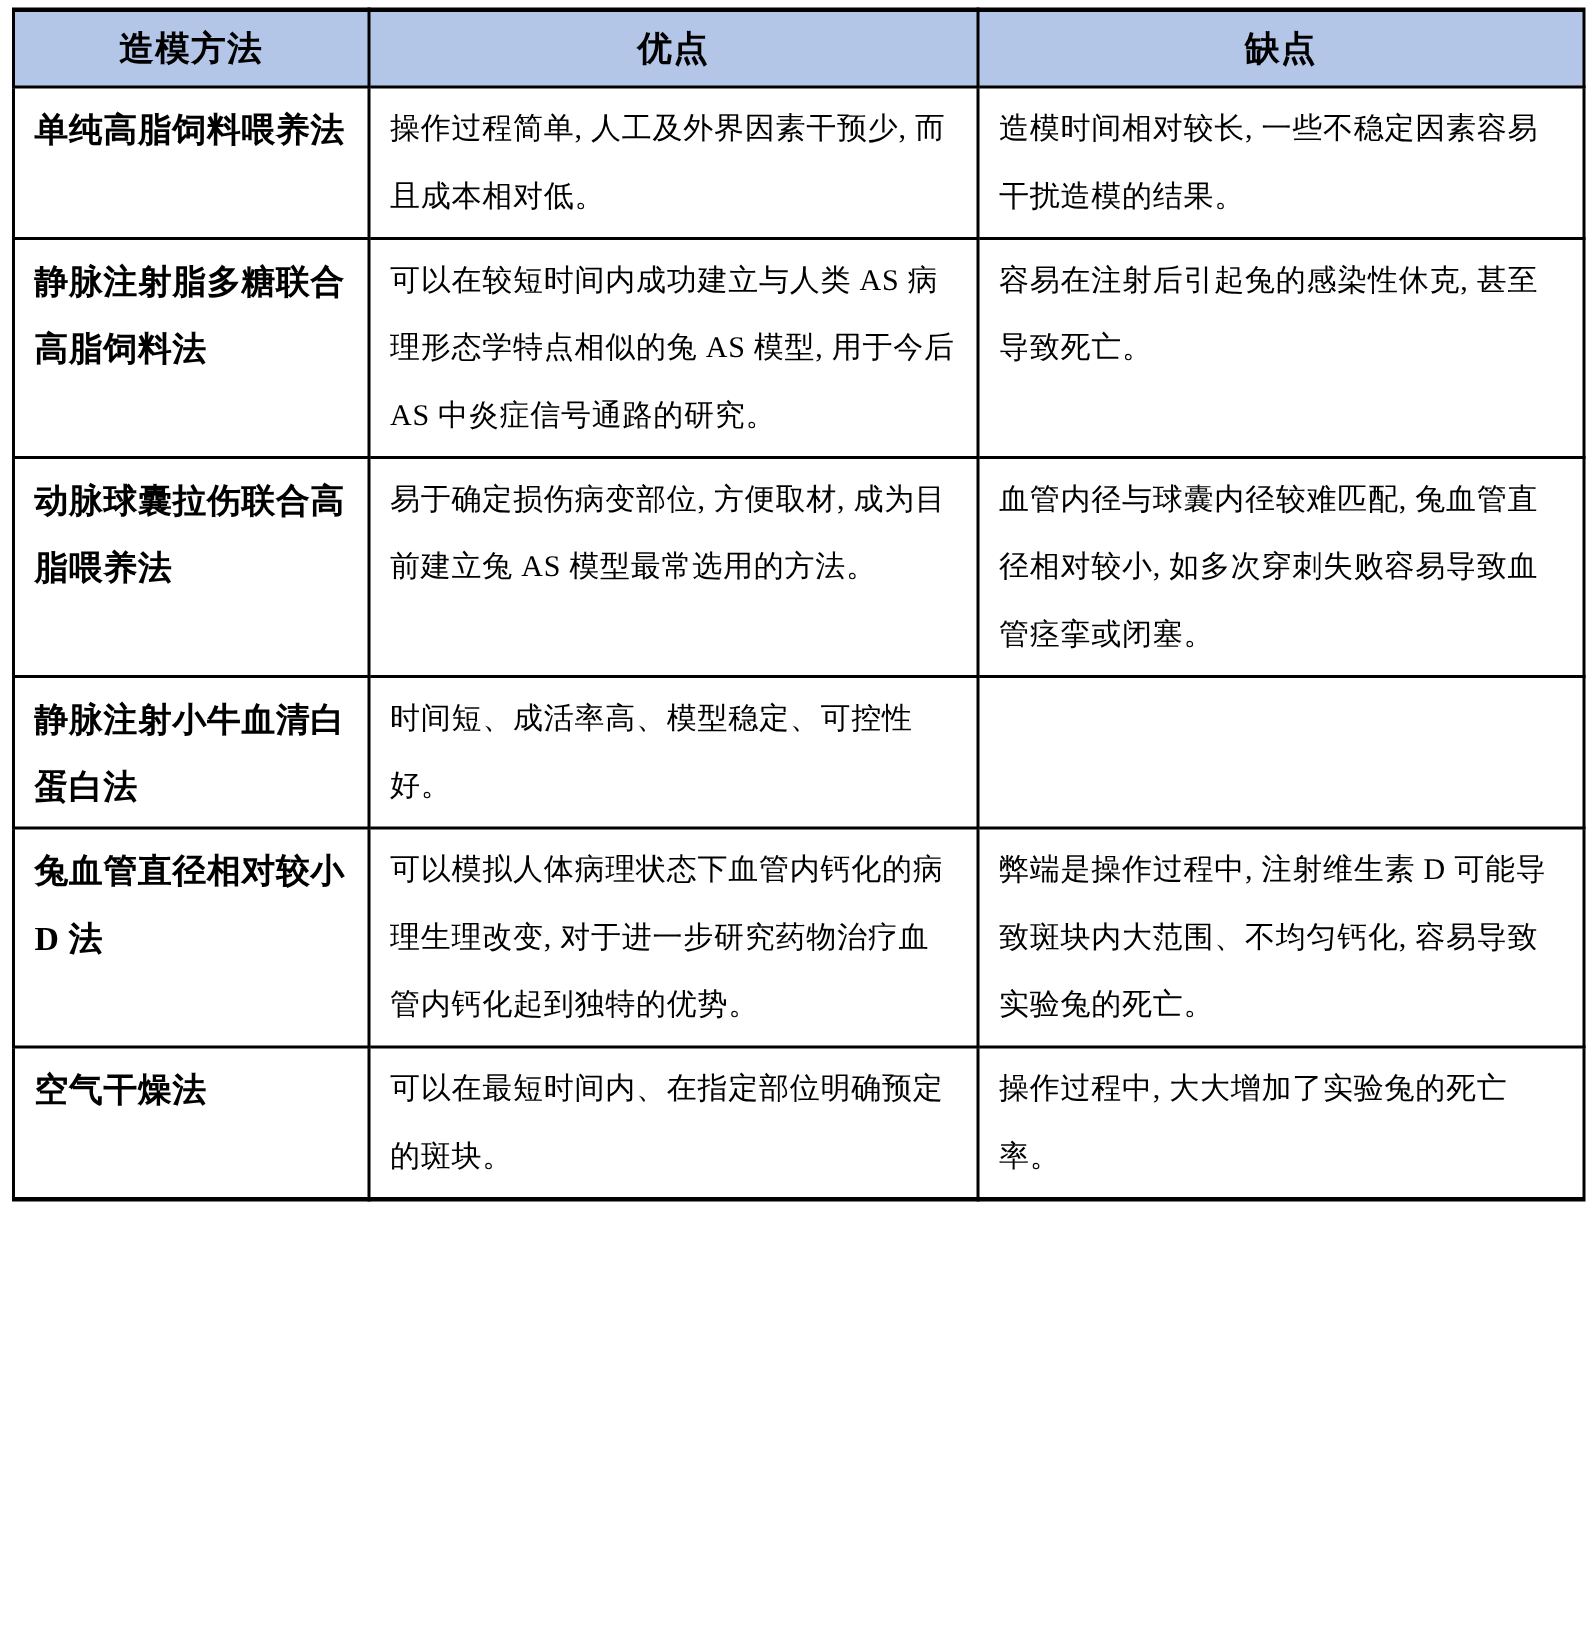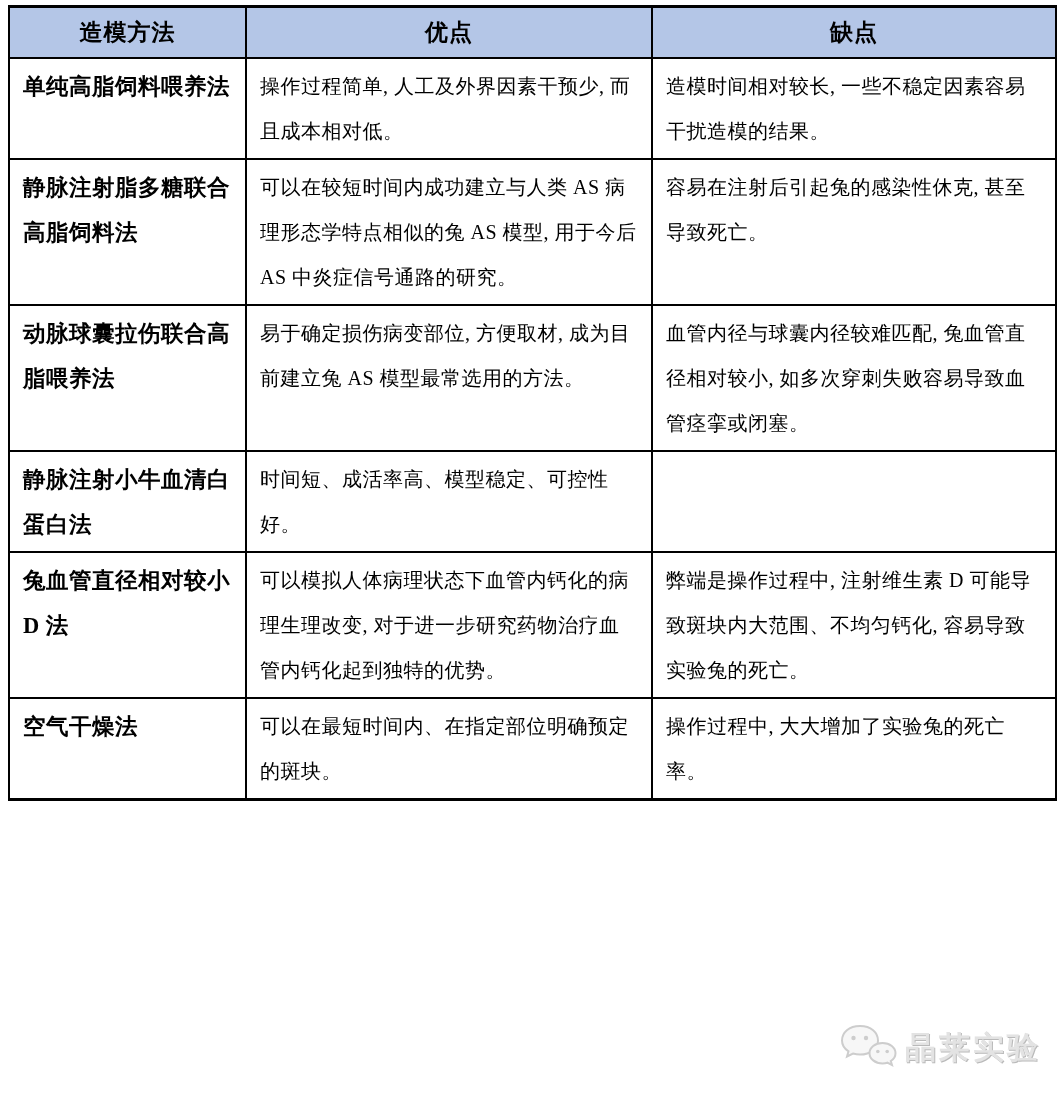--- a/index.html
+++ b/index.html
@@ -134,31 +134,14 @@
         <td>弊端是操作过程中, 注射维生素 D 可能导致斑块内大范围、不均匀钙化, 容易导致实验兔的死亡。</td>
       </tr>
       <tr>
         <td class="method-cell">空气干燥法</td>
         <td>可以在最短时间内、在指定部位明确预定的斑块。</td>
         <td>操作过程中, 大大增加了实验兔的死亡率。</td>
       </tr>
     </tbody>
   </table>
 
-  <div class="watermark">
-    <span class="watermark-icon">
-      <svg width="58" height="50" viewBox="0 0 58 50">
-        <g fill="#f7f7f7" stroke="#cdcdcd" stroke-width="2">
-          <path d="M21 3 C10 3 3 9.5 3 17.5 C3 22 5.5 25.8 9.5 28.3 L8 33.5 L14 30.5 C16.2 31.2 18.5 31.6 21 31.6 C32 31.6 39 25 39 17.5 C39 9.5 32 3 21 3 Z"></path>
-          <path d="M43.5 20 C36 20 30.5 24.6 30.5 30.2 C30.5 35.8 36 40.4 43.5 40.4 C45.2 40.4 46.8 40.2 48.3 39.7 L53 42 L51.8 38 C54.8 36.1 56.5 33.3 56.5 30.2 C56.5 24.6 51 20 43.5 20 Z"></path>
-        </g>
-        <g fill="#cdcdcd">
-          <circle cx="14.5" cy="15" r="2.2"></circle>
-          <circle cx="27" cy="15" r="2.2"></circle>
-          <circle cx="38.8" cy="28.5" r="1.8"></circle>
-          <circle cx="48.2" cy="28.5" r="1.8"></circle>
-        </g>
-      </svg>
-    </span>
-    <span class="watermark-label">晶莱实验</span>
-  </div>
 
 </div>
 
 </body></html>

